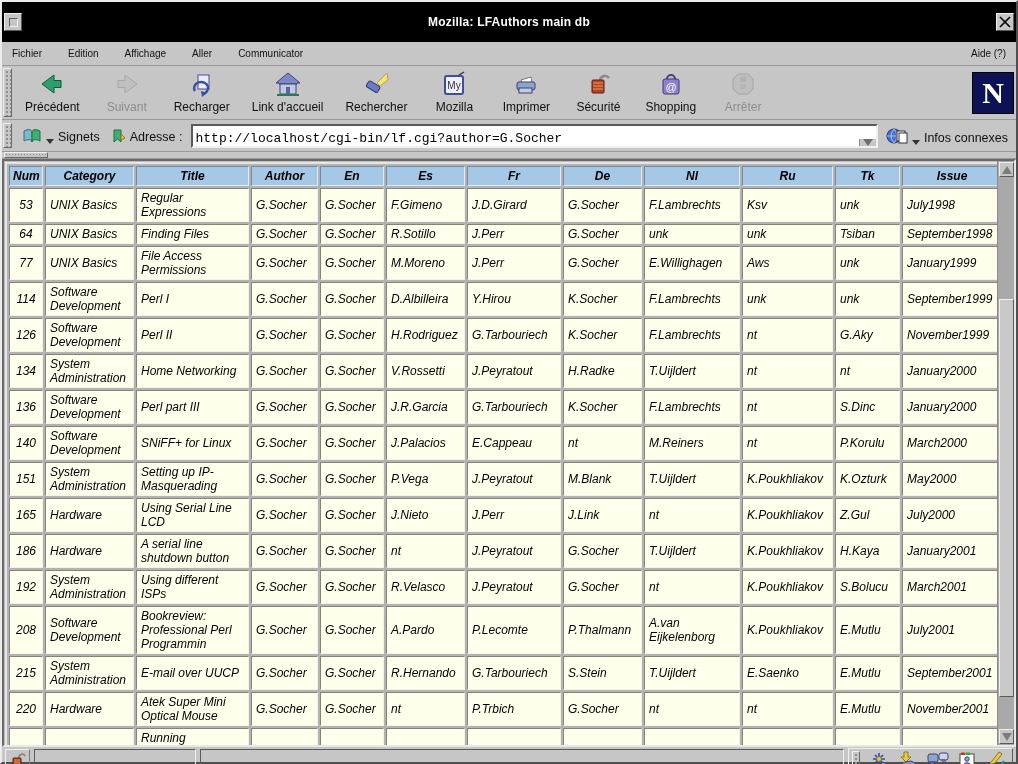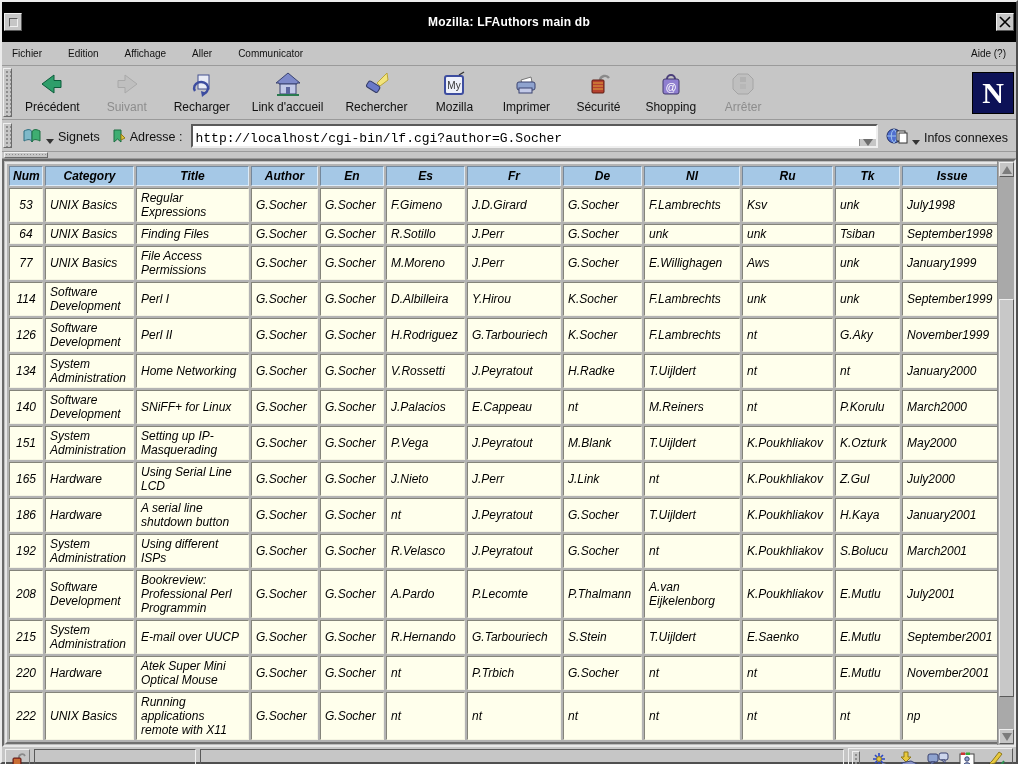--- a/index.html
+++ b/index.html
@@ -440,20 +440,34 @@
             <td>G.Socher</td>
             <td>V.Rossetti</td>
             <td>J.Peyratout</td>
             <td>H.Radke</td>
             <td>T.Uijldert</td>
             <td>nt</td>
             <td>nt</td>
             <td>January2000</td>
           </tr>
           <tr>
+            <td class="num">136</td>
+            <td>Software Development</td>
+            <td>Perl part III</td>
+            <td>G.Socher</td>
+            <td>G.Socher</td>
+            <td>J.R.Garcia</td>
+            <td>G.Tarbouriech</td>
+            <td>K.Socher</td>
+            <td>F.Lambrechts</td>
+            <td>nt</td>
+            <td>S.Dinc</td>
+            <td>January2000</td>
+          </tr>
+          <tr>
             <td class="num">140</td>
             <td>Software Development</td>
             <td>SNiFF+ for Linux</td>
             <td>G.Socher</td>
             <td>G.Socher</td>
             <td>J.Palacios</td>
             <td>E.Cappeau</td>
             <td>nt</td>
             <td>M.Reiners</td>
             <td>nt</td>

